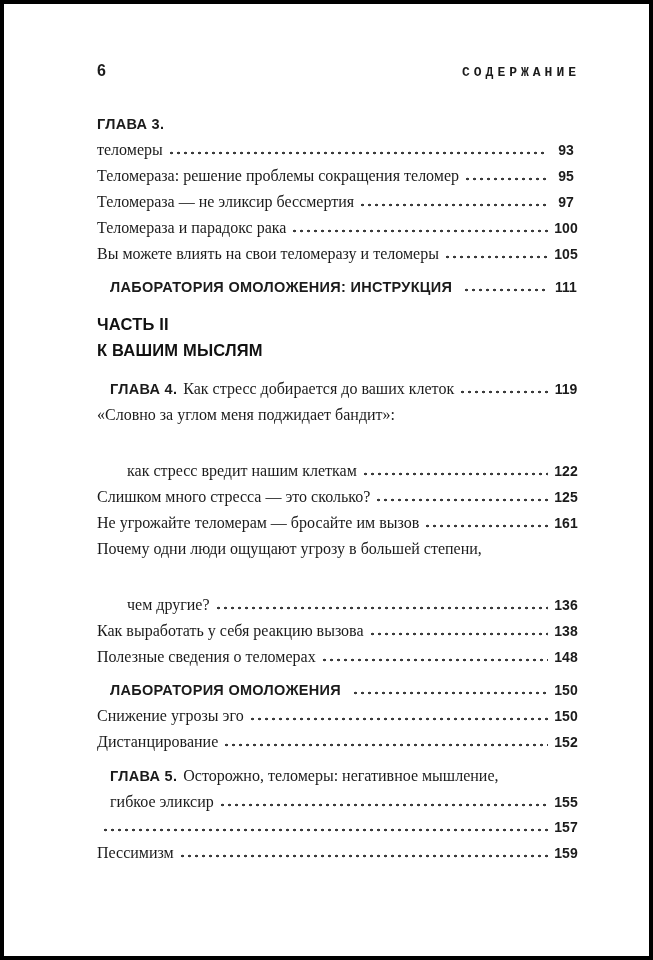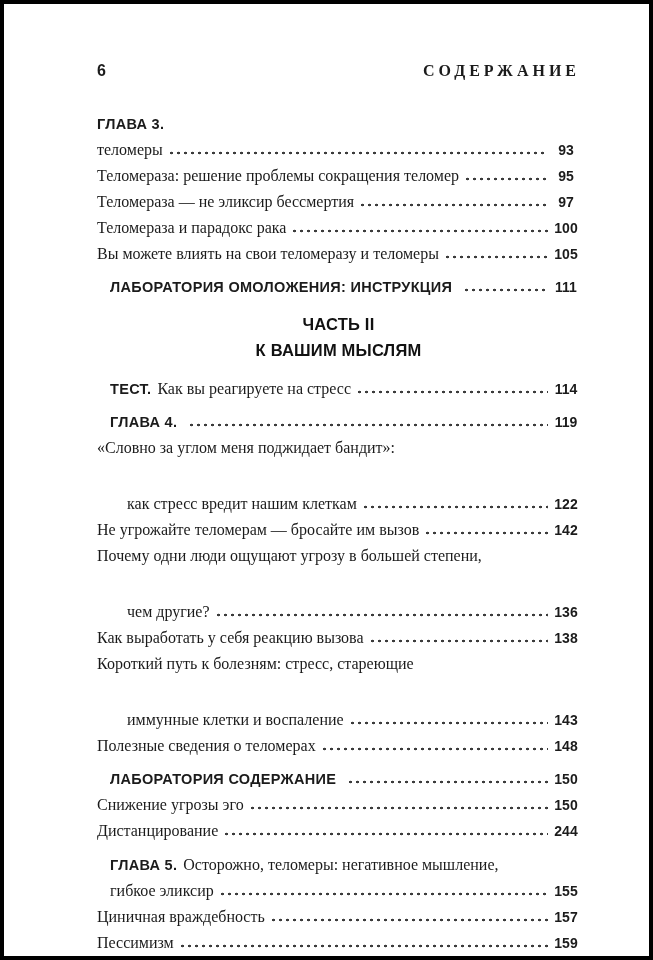--- a/index.html
+++ b/index.html
@@ -20,23 +20,23 @@
     justify-content: space-between;
     align-items: baseline;
     margin-bottom: 32px;
   }
   .folio {
     font-family: "Liberation Sans", sans-serif;
     font-weight: 700;
     font-size: 16px;
   }
   .running-head {
-    font-family: Liberation Serif, serif;
-    font-weight: 700;
-    font-size: 16px;
+    font-family: Liberation Mono, monospace;
+    font-weight: 700;
+    font-size: 13px;
     letter-spacing: 4px;
   }
   .toc-entry { margin: 0; }
   .gap-section { margin-top: 8px; margin-left: 13px; }
   .toc-line {
     display: flex;
     align-items: baseline;
     line-height: 25px;
     font-size: 16px;
     white-space: nowrap;
@@ -60,21 +60,21 @@
     background-repeat: repeat-x;
   }
   .pagenum {
     font-family: "Liberation Sans", sans-serif;
     font-weight: 700;
     font-size: 14px;
     min-width: 28px;
     text-align: center;
   }
   .part-heading {
-    text-align: center;
+    text-align: left;
     font-family: "Liberation Sans", sans-serif;
     font-weight: 700;
     font-size: 16.5px;
     line-height: 26px;
     letter-spacing: 0.2px;
     margin: 11px 0 13px;
     color: #111;
   }
 </style>
 </head>
@@ -130,48 +130,48 @@
           <span class="dots"></span>
           <span class="pagenum">111</span>
         </div>
       </div>
       <div class="part-heading">
         <div class="part-heading-line">ЧАСТЬ II</div>
         <div class="part-heading-line">К ВАШИМ МЫСЛЯМ</div>
       </div>
       <div class="toc-entry gap-section">
         <div class="toc-line">
-          <span class="b">ТЕСТ.</span>
-          <span class="t">Как вы реагируете на стресс</span>
-          <span class="dots"></span>
-          <span class="pagenum">114</span>
-        </div>
-      </div>
-      <div class="toc-entry gap-section">
-        <div class="toc-line">
           <span class="b">ГЛАВА 4.</span>
+          <span class="t">Как стресс добирается до ваших клеток</span>
           <span class="dots"></span>
           <span class="pagenum">119</span>
         </div>
       </div>
       <div class="toc-entry">
         <div class="toc-line">
           <span class="t">«Словно за углом меня поджидает бандит»:</span>
         </div>
         <div class="toc-line indent">
           <span class="t">как стресс вредит нашим клеткам</span>
           <span class="dots"></span>
           <span class="pagenum">122</span>
         </div>
       </div>
       <div class="toc-entry">
         <div class="toc-line">
+          <span class="t">Слишком много стресса — это сколько?</span>
+          <span class="dots"></span>
+          <span class="pagenum">125</span>
+        </div>
+      </div>
+      <div class="toc-entry">
+        <div class="toc-line">
           <span class="t">Не угрожайте теломерам — бросайте им вызов</span>
           <span class="dots"></span>
-          <span class="pagenum">142</span>
+          <span class="pagenum">161</span>
         </div>
       </div>
       <div class="toc-entry">
         <div class="toc-line">
           <span class="t">Почему одни люди ощущают угрозу в большей степени,</span>
         </div>
         <div class="toc-line indent">
           <span class="t">чем другие?</span>
           <span class="dots"></span>
           <span class="pagenum">136</span>
@@ -179,70 +179,59 @@
       </div>
       <div class="toc-entry">
         <div class="toc-line">
           <span class="t">Как выработать у себя реакцию вызова</span>
           <span class="dots"></span>
           <span class="pagenum">138</span>
         </div>
       </div>
       <div class="toc-entry">
         <div class="toc-line">
-          <span class="t">Короткий путь к болезням: стресс, стареющие</span>
-        </div>
-        <div class="toc-line indent">
-          <span class="t">иммунные клетки и воспаление</span>
-          <span class="dots"></span>
-          <span class="pagenum">143</span>
-        </div>
-      </div>
-      <div class="toc-entry">
-        <div class="toc-line">
           <span class="t">Полезные сведения о теломерах</span>
           <span class="dots"></span>
           <span class="pagenum">148</span>
         </div>
       </div>
       <div class="toc-entry gap-section">
         <div class="toc-line">
-          <span class="b">ЛАБОРАТОРИЯ СОДЕРЖАНИЕ</span>
+          <span class="b">ЛАБОРАТОРИЯ ОМОЛОЖЕНИЯ</span>
           <span class="dots"></span>
           <span class="pagenum">150</span>
         </div>
       </div>
       <div class="toc-entry">
         <div class="toc-line">
           <span class="t">Снижение угрозы эго</span>
           <span class="dots"></span>
           <span class="pagenum">150</span>
         </div>
       </div>
       <div class="toc-entry">
         <div class="toc-line">
           <span class="t">Дистанцирование</span>
           <span class="dots"></span>
-          <span class="pagenum">244</span>
+          <span class="pagenum">152</span>
         </div>
       </div>
       <div class="toc-entry gap-section">
         <div class="toc-line">
           <span class="b">ГЛАВА 5.</span>
           <span class="t">Осторожно, теломеры: негативное мышление,</span>
         </div>
         <div class="toc-line">
           <span class="t">гибкое эликсир</span>
           <span class="dots"></span>
           <span class="pagenum">155</span>
         </div>
       </div>
       <div class="toc-entry">
         <div class="toc-line">
-          <span class="t">Циничная враждебность</span>
           <span class="dots"></span>
           <span class="pagenum">157</span>
         </div>
       </div>
       <div class="toc-entry">
         <div class="toc-line">
           <span class="t">Пессимизм</span>
           <span class="dots"></span>
           <span class="pagenum">159</span>
         </div>

